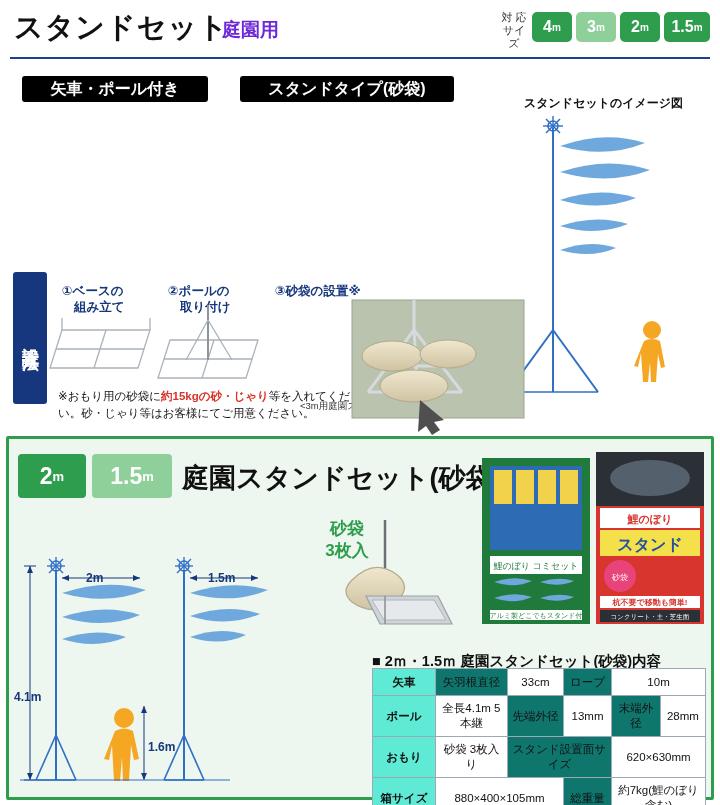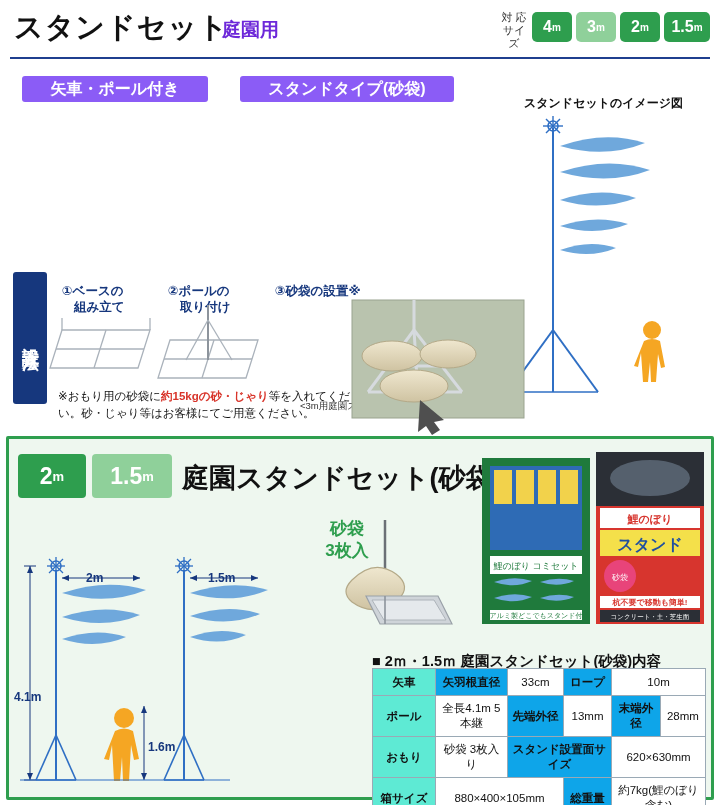--- a/index.html
+++ b/index.html
@@ -35,21 +35,21 @@
   }
   .chip sup{font-size:10px;font-weight:bold;vertical-align:baseline;}
   .chip.c1{background:#2e9e4e;}
   .chip.c2{background:#8fd09a;}
   .chip.c3{background:#2e9e4e;}
   .chip.c4{background:#2e9e4e;width:46px;}
   .hr-top{position:absolute;left:10px;top:57px;width:700px;height:2px;background:#1f3f8f;}
 
   
   .badge{
-    position:absolute;height:26px;border-radius:3px;background:#8b5cf6;color:#fff;
+    position:absolute;height:26px;border-radius:3px;background:#000000;color:#fff;
     font-size:16px;font-weight:bold;display:flex;align-items:center;justify-content:center;
   }
   .badge.b1{left:22px;top:76px;width:186px;}
   .badge.b2{left:240px;top:76px;width:214px;}
   .img-caption{
     position:absolute;left:524px;top:95px;font-size:12px;color:#111;font-weight:bold;text-align:right;
   }
 
   
   .body-copy{
@@ -111,21 +111,21 @@
 
   
   table.spec{
     position:absolute;left:372px;top:668px;width:334px;
     border-collapse:collapse;font-size:11.5px;background:#fff;
   }
   table.spec td{
     border:1px solid #9aa9b5;padding:5px 4px;text-align:center;color:#111;height:16px;
   }
   td.lab{background:#5eead4;font-weight:bold;width:54px;}
-  td.lab2{background:#0ea5e9;font-weight:bold;}
+  td.lab2{background:#0f766e;font-weight:normal;}
 
   
   svg.layer{position:absolute;left:0;top:0;width:720px;height:805px;pointer-events:none;}
 </style>
 </head>
 <body>
 
 <div class="page">
 
   <div class="header">

